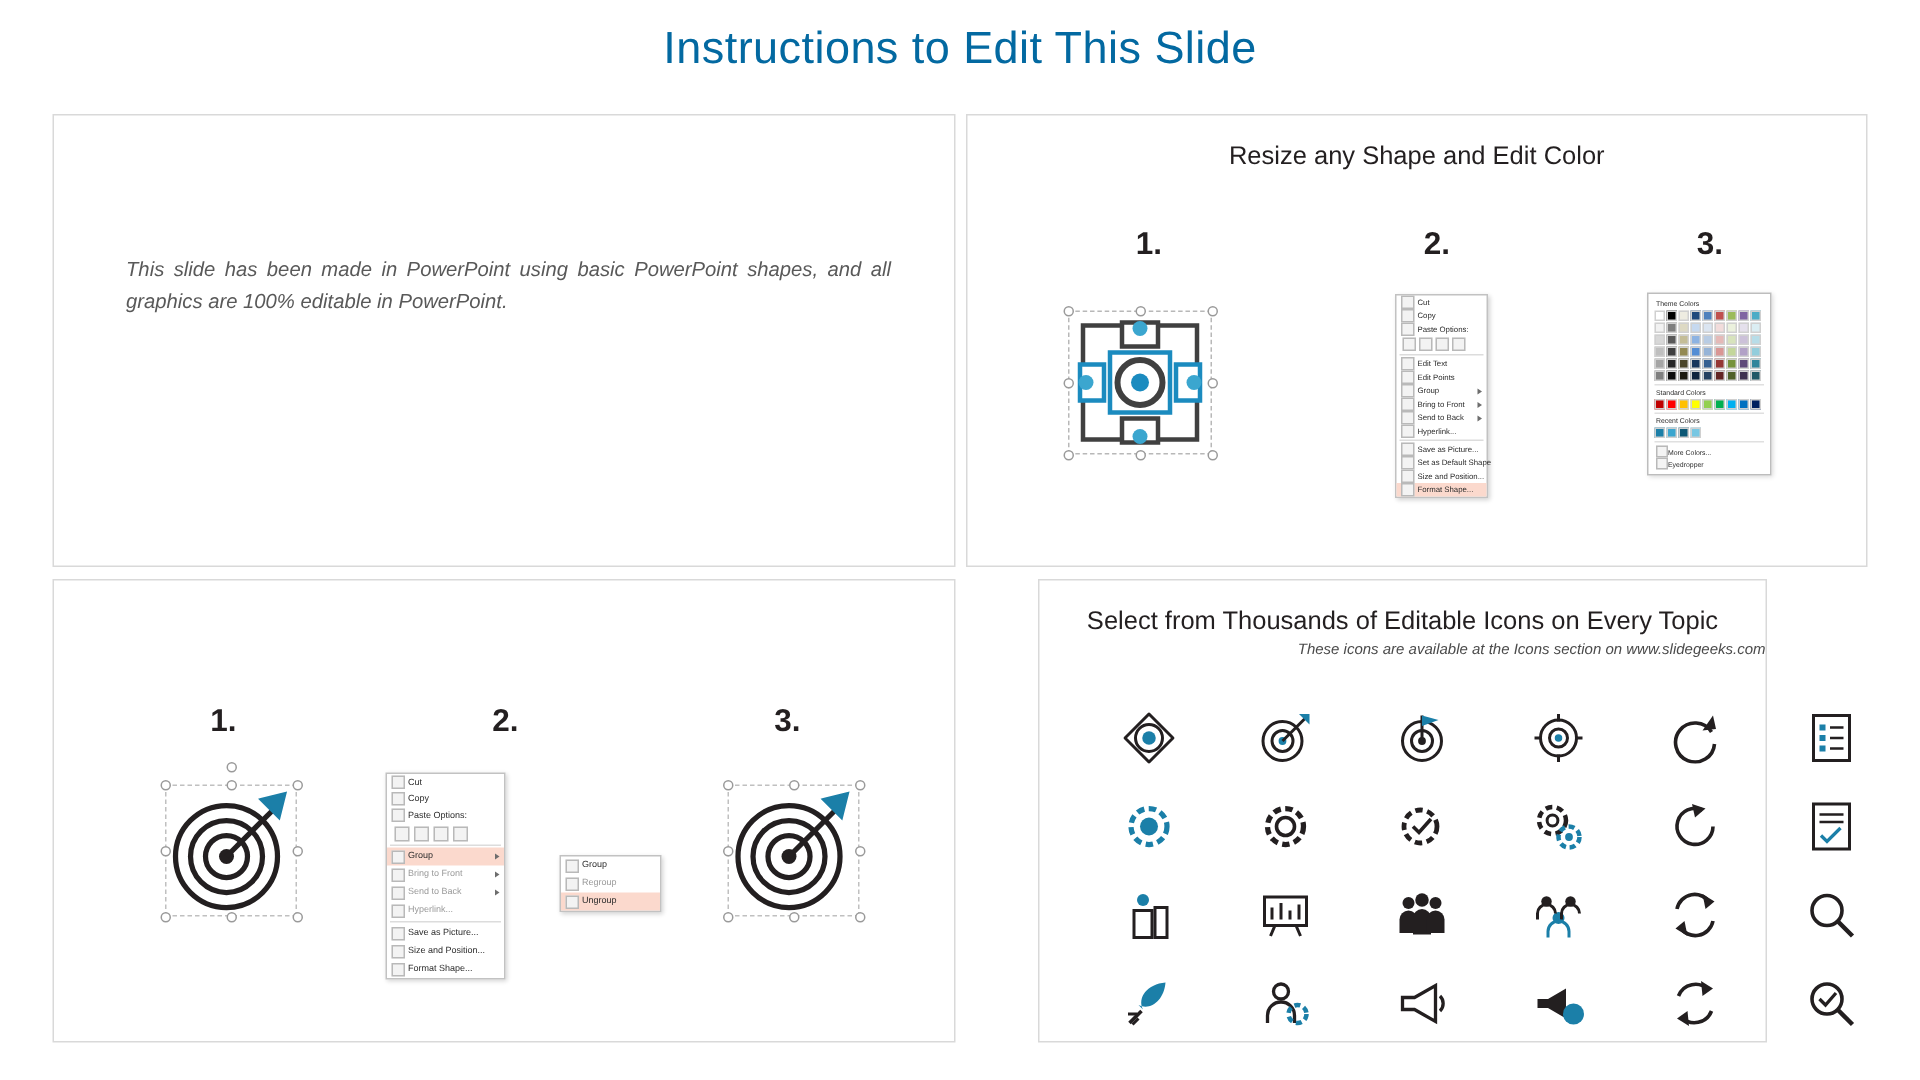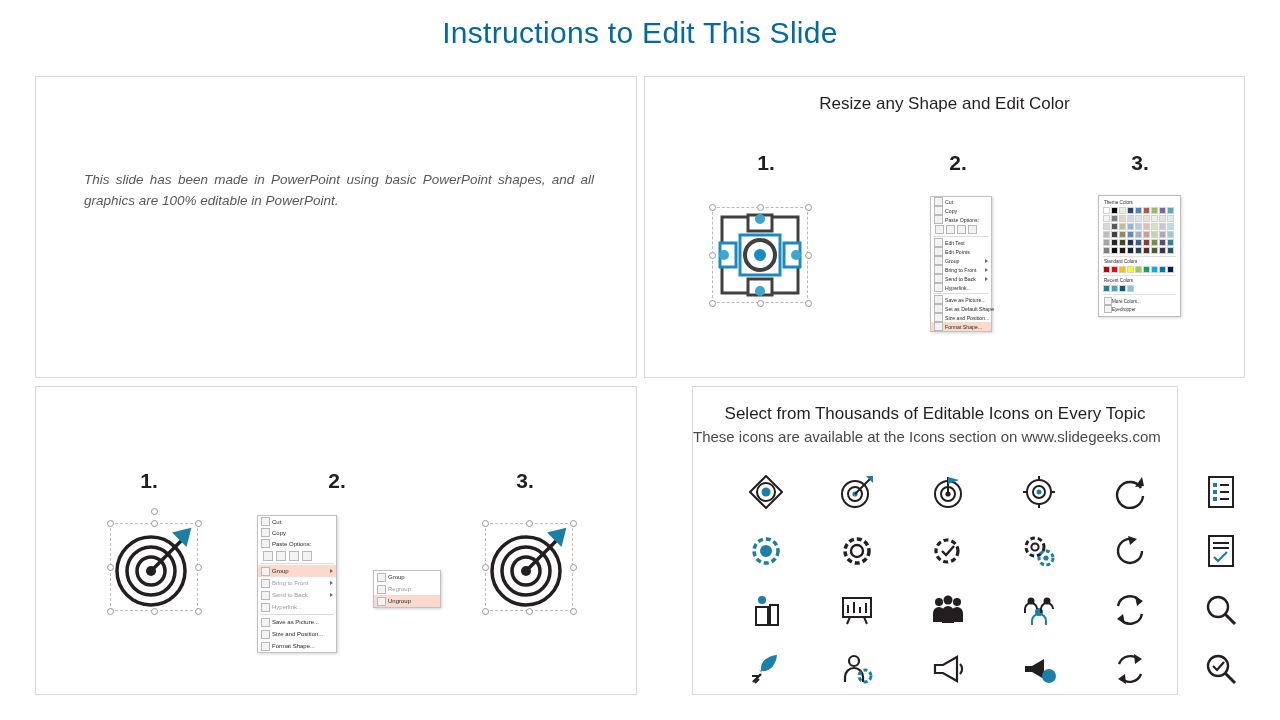--- a/index.html
+++ b/index.html
@@ -42,22 +42,23 @@
   .panel-c { left: 35px;  top: 386px; width: 602px; height: 309px; }
   .panel-d { left: 644px; top: 386px; width: 486px; height: 309px; margin-left: 48px; }
 
   .panel-title {
     text-align: center;
     font-size: 17px;
     color: #231f20;
     margin-top: 17px;
   }
   .panel-sub {
-    text-align: left;
-    font-size: 15px;
+    text-align: right;
+    font-size: 10px;
+    font-style: italic;
     color: #4a4a4a;
     margin-top: 4px;
   }
 
   .para {
     position: absolute;
     left: 48px;
     width: 510px;
     font-size: 13.5px;
     font-style: italic;

